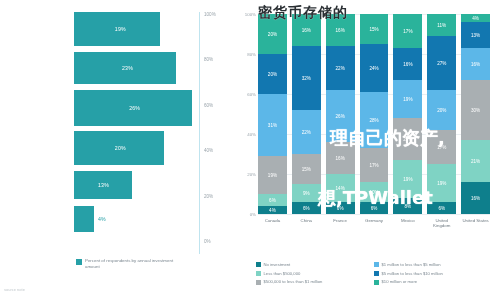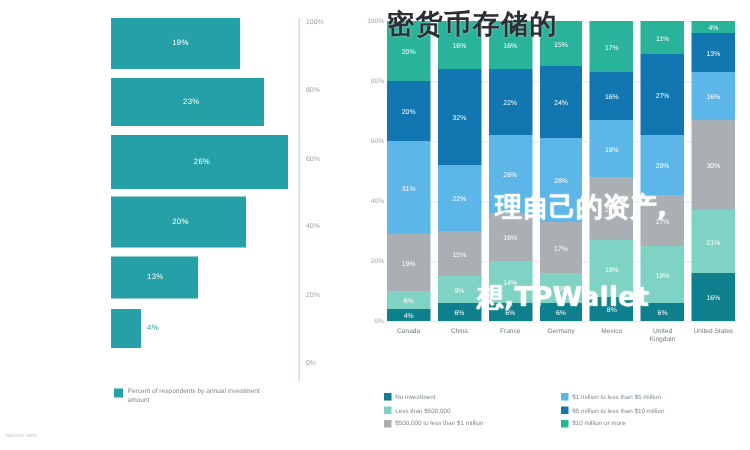--- a/index.html
+++ b/index.html
@@ -315,19 +315,19 @@
       <div class="rc-litem">
         <span class="sw" style="background: rgb(169, 175, 178);"></span>
         <span class="tx">$500,000 to less than $1 million</span>
       </div>
       <div class="rc-litem">
         <span class="sw" style="background: rgb(42, 179, 155);"></span>
         <span class="tx">$10 million or more</span>
       </div>
     </div>
 
-  <div class="ovl dark" style="left:258px;top:4px;font-size:18px;letter-spacing:1px;text-align:right;">密货币存储的</div>
+  <div class="ovl dark" style="left:258px;top:4px;font-size:14px;letter-spacing:1px;text-align:right;">密货币存储的</div>
   <div class="ovl" style="left:4px;top:100px;font-size:19px;">过它</div>
   <div class="ovl" style="left:330px;top:126px;font-size:18px;">理自己的资产,</div>
   <div class="ovl" style="left:318px;top:186px;font-size:18px;">想,TPWallet</div>
   <div class="ovl" style="left:6px;top:186px;font-size:18px;">方</div>
 
 </div>
 
 </body></html>

